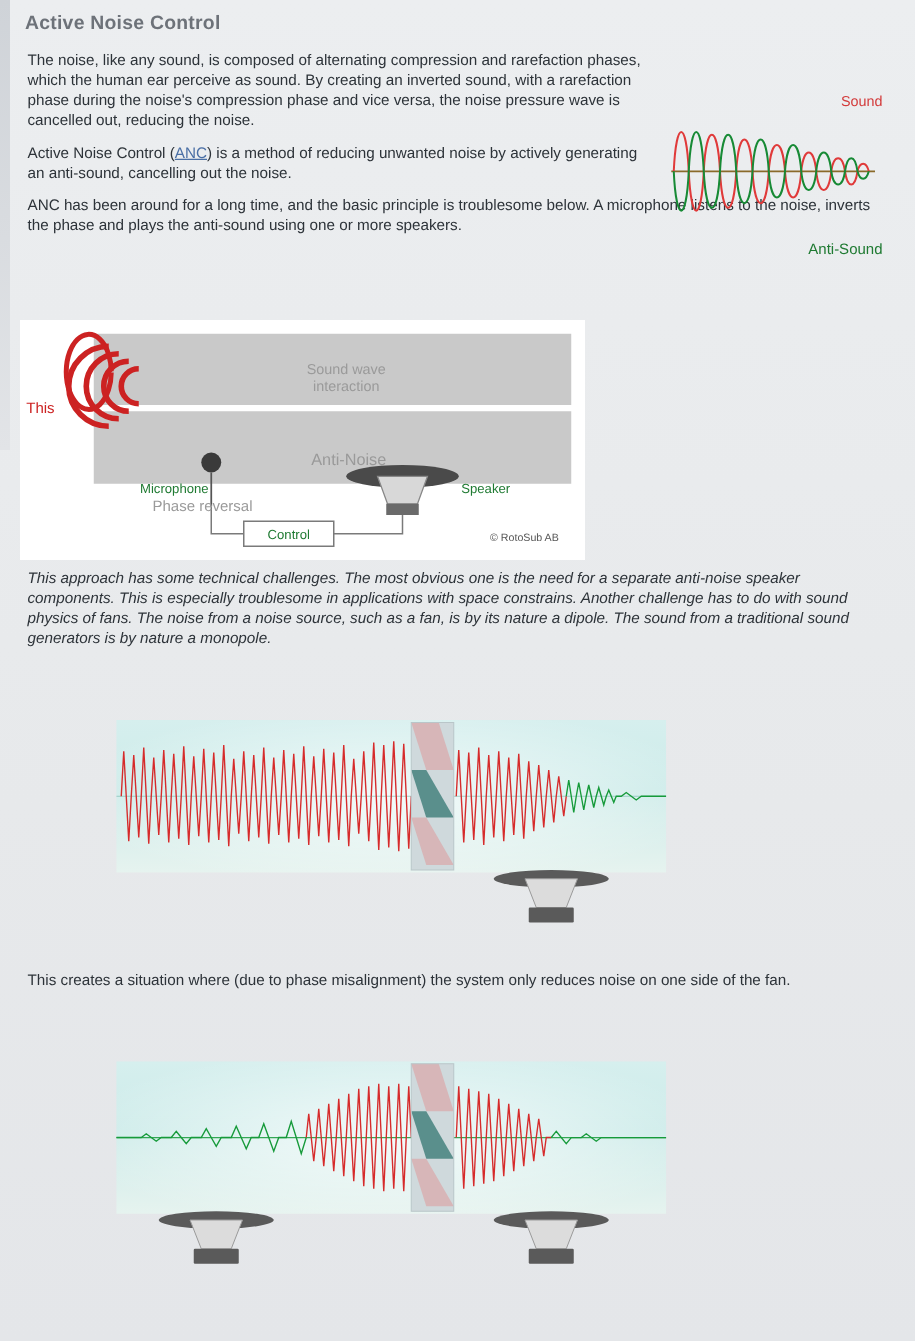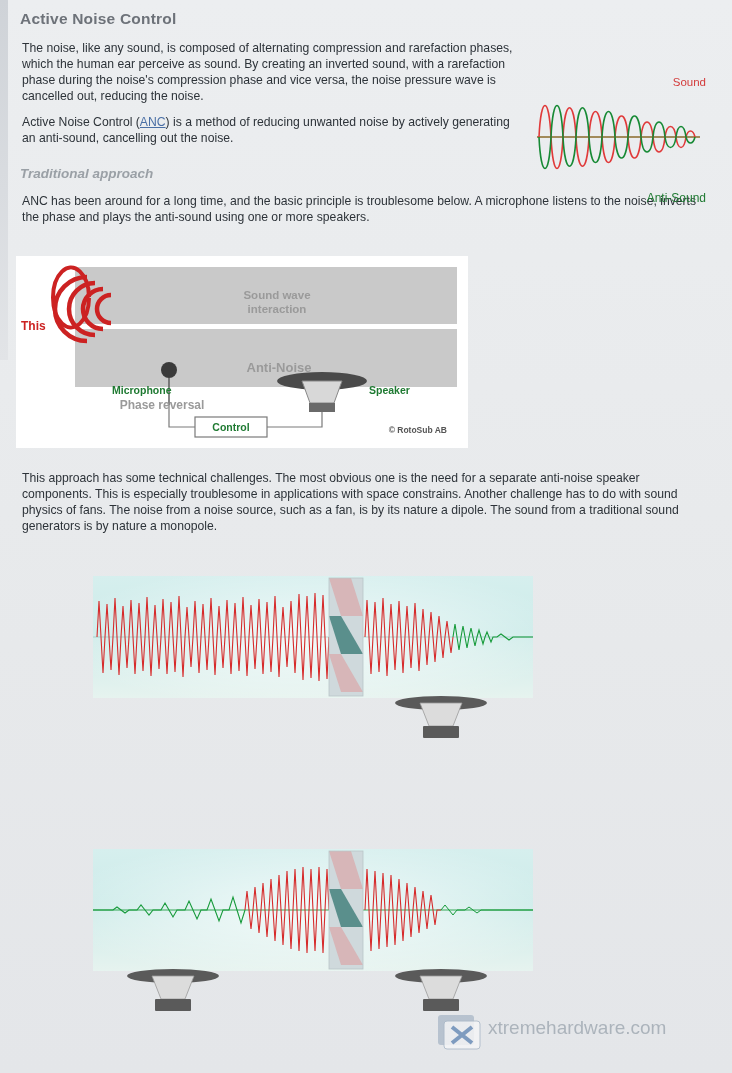--- a/index.html
+++ b/index.html
@@ -83,21 +83,20 @@
 
   
   .diagram1 {
     position: absolute;
     left: 16px;
     top: 256px;
     width: 450px;
     height: 190px;
     background: #ffffff;
     border: 1px solid #ffffff;
-    font-weight: bold;
   }
   .noise-label {
     position: absolute;
     left: 4px;
     top: 62px;
     font-size: 12px;
     color: #cc2222;
   }
 
   
@@ -154,21 +153,20 @@
   <div class="topfig">
     <div class="lbl-sound">Sound</div>
     <svg width="175" height="95" viewBox="0 0 175 95">
       <line x1="6" y1="47" x2="169" y2="47" stroke="#8a6a2a" stroke-width="1.4"></line>
       <path d="M8,47 C10,5 18,5 20,47 C22,89 30,89 32,47 C34,8 43,8 45,47 C47,86 56,86 58,47 C60,13 69,13 71,47 C73,81 82,81 84,47 C86,19 95,19 97,47 C99,75 108,75 110,47 C112,27 120,27 122,47 C124,67 132,67 134,47 C136,33 143,33 145,47 C147,61 153,61 155,47 C157,39 162,39 164,47" fill="none" stroke="#e03a3a" stroke-width="1.6"></path>
       <path d="M8,47 C10,89 18,89 20,47 C22,5 30,5 32,47 C34,86 43,86 45,47 C47,8 56,8 58,47 C60,81 69,81 71,47 C73,13 82,13 84,47 C86,75 95,75 97,47 C99,19 108,19 110,47 C112,67 120,67 122,47 C124,27 132,27 134,47 C136,61 143,61 145,47 C147,33 153,33 155,47 C157,55 162,55 164,47" fill="none" stroke="#178a35" stroke-width="1.6"></path>
     </svg>
     <div class="lbl-anti">Anti-Sound</div>
   </div>
 
-  <h2 class="subtitle">Traditional approach</h2>
 
   <p class="para wide">ANC has been around for a long time, and the basic principle is troublesome below. A microphone listens to the noise, inverts the phase and plays the anti-sound using one or more speakers.</p>
 
   <div class="diagram1">
     <svg width="450" height="190" viewBox="0 0 450 190">
 
       <rect x="58" y="10" width="382" height="57" fill="#c9c9c9"></rect>
       <rect x="58" y="72" width="382" height="58" fill="#c9c9c9"></rect>
 
       <g stroke="#cc2222" fill="none" stroke-width="4">
@@ -199,21 +197,21 @@
       <rect x="178" y="160" width="72" height="20" fill="#ffffff" stroke="#7a7a7a" stroke-width="1.2"></rect>
       <text x="214" y="174" font-family="Liberation Sans, sans-serif" font-size="10.5" fill="#1f7a32" text-anchor="middle">Control</text>
       <polyline points="152,148 152,170 178,170" fill="none" stroke="#7a7a7a" stroke-width="1.2"></polyline>
       <polyline points="250,170 305,170 305,155" fill="none" stroke="#7a7a7a" stroke-width="1.2"></polyline>
       <text x="145" y="152" font-family="Liberation Sans, sans-serif" font-size="12" fill="#9a9a9a" text-anchor="middle">Phase reversal</text>
       <text x="430" y="176" font-family="Liberation Sans, sans-serif" font-size="8.5" fill="#555" text-anchor="end">© RotoSub AB</text>
     </svg>
     <div class="noise-label">This</div>
   </div>
 
-  <div class="block" style="top:464px;">
+  <div class="block" style="top:448px;font-style:italic;">
     <p class="para wide">This approach has some technical challenges. The most obvious one is the need for a separate anti-noise speaker components. This is especially troublesome in applications with space constrains. Another challenge has to do with sound physics of fans. The noise from a noise source, such as a fan, is by its nature a dipole. The sound from a traditional sound generators is by nature a monopole.</p>
   </div>
 
   <div class="fig2">
     <svg width="440" height="180" viewBox="0 0 440 180">
       <defs>
         <linearGradient id="g2" x1="0" y1="0" x2="0" y2="1">
           <stop offset="0%" stop-color="#d6efee"></stop>
           <stop offset="45%" stop-color="#ccebe9"></stop>
           <stop offset="100%" stop-color="#e6f3ef"></stop>
@@ -248,20 +246,23 @@
       </g>
 
       <g>
         <ellipse cx="348" cy="127" rx="46" ry="7" fill="#5a5a5a"></ellipse>
         <path d="M327,127 L369,127 L360,150 L336,150 Z" fill="#dcdcdc" stroke="#9a9a9a" stroke-width="0.8"></path>
         <rect x="330" y="150" width="36" height="12" rx="1" fill="#5a5a5a"></rect>
       </g>
     </svg>
   </div>
 
+  <div class="block" style="top:770px;">
+    <p class="para wide">This creates a situation where (due to phase misalignment) the system only reduces noise on one side of the fan.</p>
+  </div>
 
   <div class="fig3">
     <svg width="440" height="180" viewBox="0 0 440 180">
       <defs>
         <linearGradient id="g3" x1="0" y1="0" x2="0" y2="1">
           <stop offset="0%" stop-color="#d6efee"></stop>
           <stop offset="45%" stop-color="#ccebe9"></stop>
           <stop offset="100%" stop-color="#e6f3ef"></stop>
         </linearGradient>
         <radialGradient id="rg3" cx="50%" cy="50%" r="60%">
@@ -303,22 +304,14 @@
       </g>
       <g>
         <ellipse cx="348" cy="127" rx="46" ry="7" fill="#5a5a5a"></ellipse>
         <path d="M327,127 L369,127 L360,150 L336,150 Z" fill="#dcdcdc" stroke="#9a9a9a" stroke-width="0.8"></path>
         <rect x="330" y="150" width="36" height="12" rx="1" fill="#5a5a5a"></rect>
       </g>
     </svg>
   </div>
 
 
-  <div class="watermark">
-    <svg width="56" height="44" viewBox="0 0 56 44">
-      <rect x="6" y="6" width="36" height="30" rx="3" fill="#7e95ad" opacity="0.8"></rect>
-      <rect x="12" y="12" width="36" height="28" rx="3" fill="#ffffff" opacity="0.85" stroke="#7e95ad"></rect>
-      <path d="M20,18 L40,34 M40,18 L20,34" stroke="#2b5f9e" stroke-width="4" fill="none"></path>
-    </svg>
-    <div class="wm-text">xtremehardware.com</div>
-  </div>
 
 </div>
 
 </body></html>

